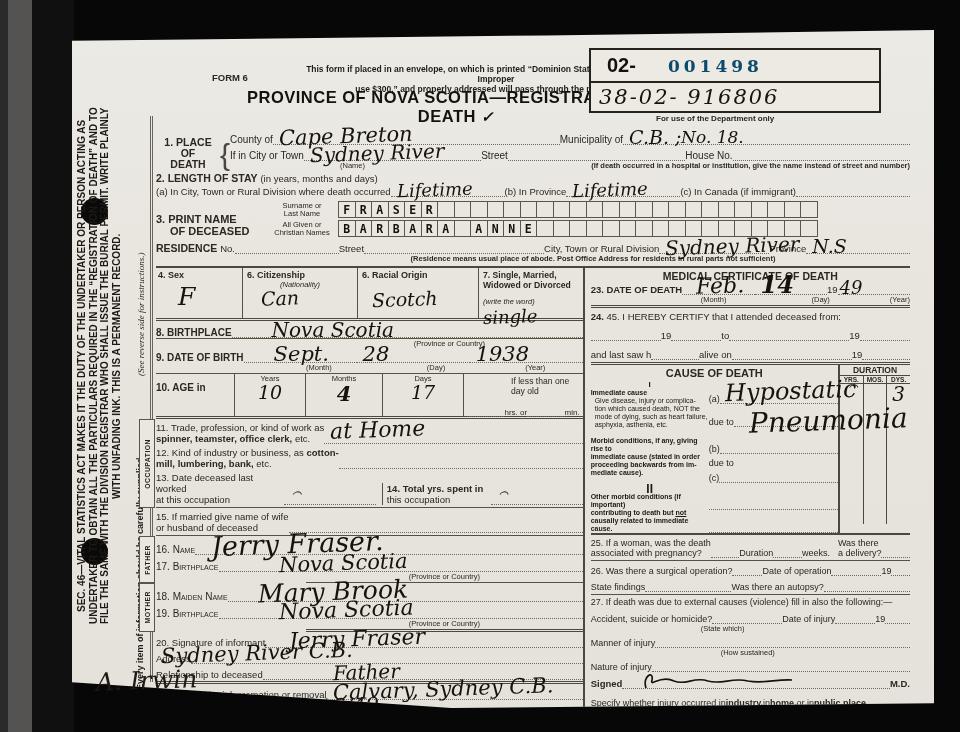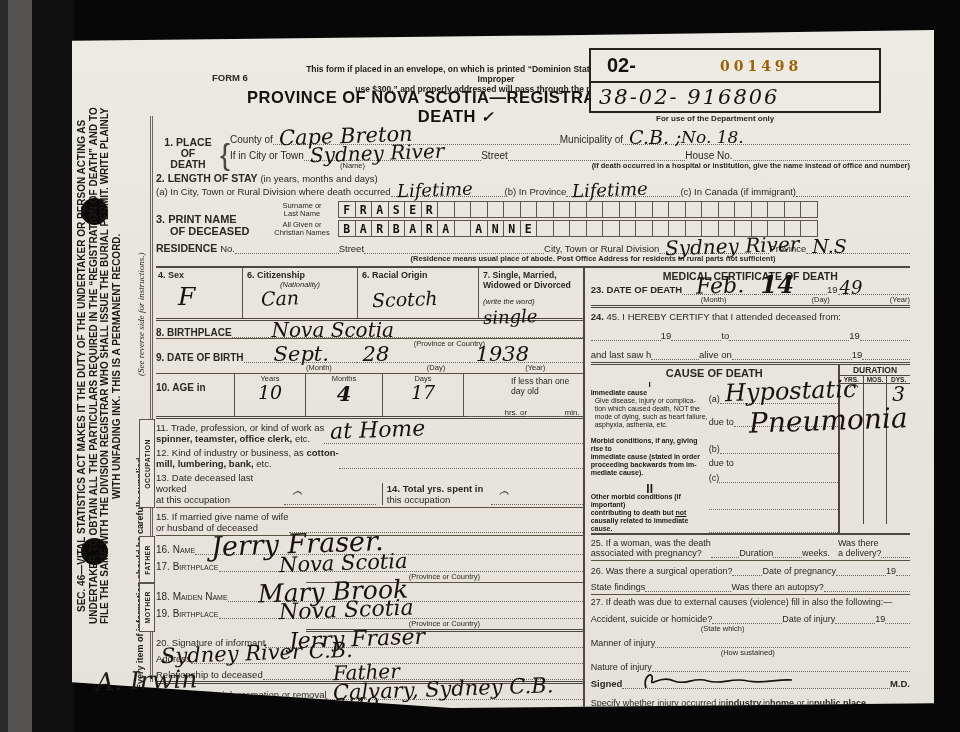--- a/index.html
+++ b/index.html
@@ -23,22 +23,22 @@
   .vrule{position:absolute;left:78px;top:86px;bottom:26px;width:0;border-left:3px double #6a645a;}
   
   .form6{position:absolute;left:56px;top:26px;font-size:9.5px;font-weight:bold;}
   .notice{position:absolute;left:140px;top:18px;width:400px;text-align:center;
           font-size:8.5px;font-weight:bold;line-height:10px;color:#201c17;}
   .title{position:absolute;left:60px;top:42px;width:480px;text-align:center;
          font-size:16.5px;font-weight:bold;letter-spacing:.5px;color:#15120d;}
   .deptbox{position:absolute;left:433px;top:2px;width:288px;border:2.5px solid #26221c;background:#eceae3;}
   .deptrow1{display:flex;align-items:center;height:31px;border-bottom:2px solid #26221c;}
   .deptcode{font-size:20px;font-weight:bold;margin-left:16px;color:#15120d;}
-  .deptserial{font-family:"DejaVu Serif",serif;font-size:14px;font-weight:bold;
-              letter-spacing:4px;margin-left:84px;color:#a16207;}
+  .deptserial{font-family:"DejaVu Serif",serif;font-size:17px;font-weight:bold;
+              letter-spacing:4px;margin-left:32px;color:#0c4a6e;}
   .deptrow2{height:28px;display:flex;align-items:center;}
   .deptcap{position:absolute;left:500px;top:68px;font-size:8px;font-weight:bold;}
   
   .r{display:flex;align-items:flex-end;}
   .lb{font-weight:bold;white-space:nowrap;}
   .f{flex:1 1 auto;border-bottom:1px dotted #6f695e;min-width:8px;position:relative;height:12px;}
   .f .hw{position:absolute;bottom:-3px;left:6px;white-space:nowrap;}
   .hw{font-family:"DejaVu Serif",serif;font-style:italic;color:#17130c;line-height:1;}
   .tilt{transform:rotate(-2deg);display:inline-block;}
   .sm{font-size:7.5px;font-weight:bold;white-space:nowrap;}
@@ -124,21 +124,21 @@
           <span class="f" style="min-width:170px;">
               <span class="hw tilt" style="font-size:20px;">Sydney River</span>
             </span>
           <span>Street</span>
           <span class="f" style="min-width:130px;"></span>
           <span>House No.</span>
           <span class="f" style="min-width:40px;"></span>
         </div>
         <div class="r" style="font-size:7.5px;">
           <span style="margin-left:110px;" class="cap">(Name)</span>
-          <span class="sm" style="margin-left:auto;">(If death occurred in a hospital or institution, give the name instead of office and number)</span>
+          <span class="sm" style="margin-left:auto;">(If death occurred in a hospital or institution, give the name instead of street and number)</span>
         </div>
       </div>
     </div>
 
     <div style="margin-top:2px;">
       <div style="font-size:10.5px;"><span class="lb">2. LENGTH OF STAY</span>
         <span style="font-size:9.5px;">(in years, months and days)</span></div>
       <div class="r" style="font-size:9.5px;">
         <span>(a) In City, Town or Rural Division where death occurred</span>
         <span class="f" style="min-width:90px;">
@@ -586,21 +586,21 @@
               <div>Was there</div>
               <div>a delivery?</div>
             </div>
           <span class="f" style="min-width:20px;"></span>
         </div>
 
         <div style="font-size:9px;padding-top:2px;">
           <div class="r">
               <span>26. Was there a surgical operation?</span>
               <span class="f" style="min-width:30px;"></span>
-            <span>Date of pregnancy</span>
+            <span>Date of operation</span>
               <span class="f" style="min-width:50px;"></span>
             <span>19</span>
               <span class="f" style="min-width:12px;"></span>
             </div>
           <div class="r sgl" style="margin-top:3px;padding-bottom:2px;">
               <span>State findings</span>
             <span class="f" style="min-width:60px;"></span>
               <span>Was there an autopsy?</span>
               <span class="f" style="min-width:24px;"></span>
             </div>

